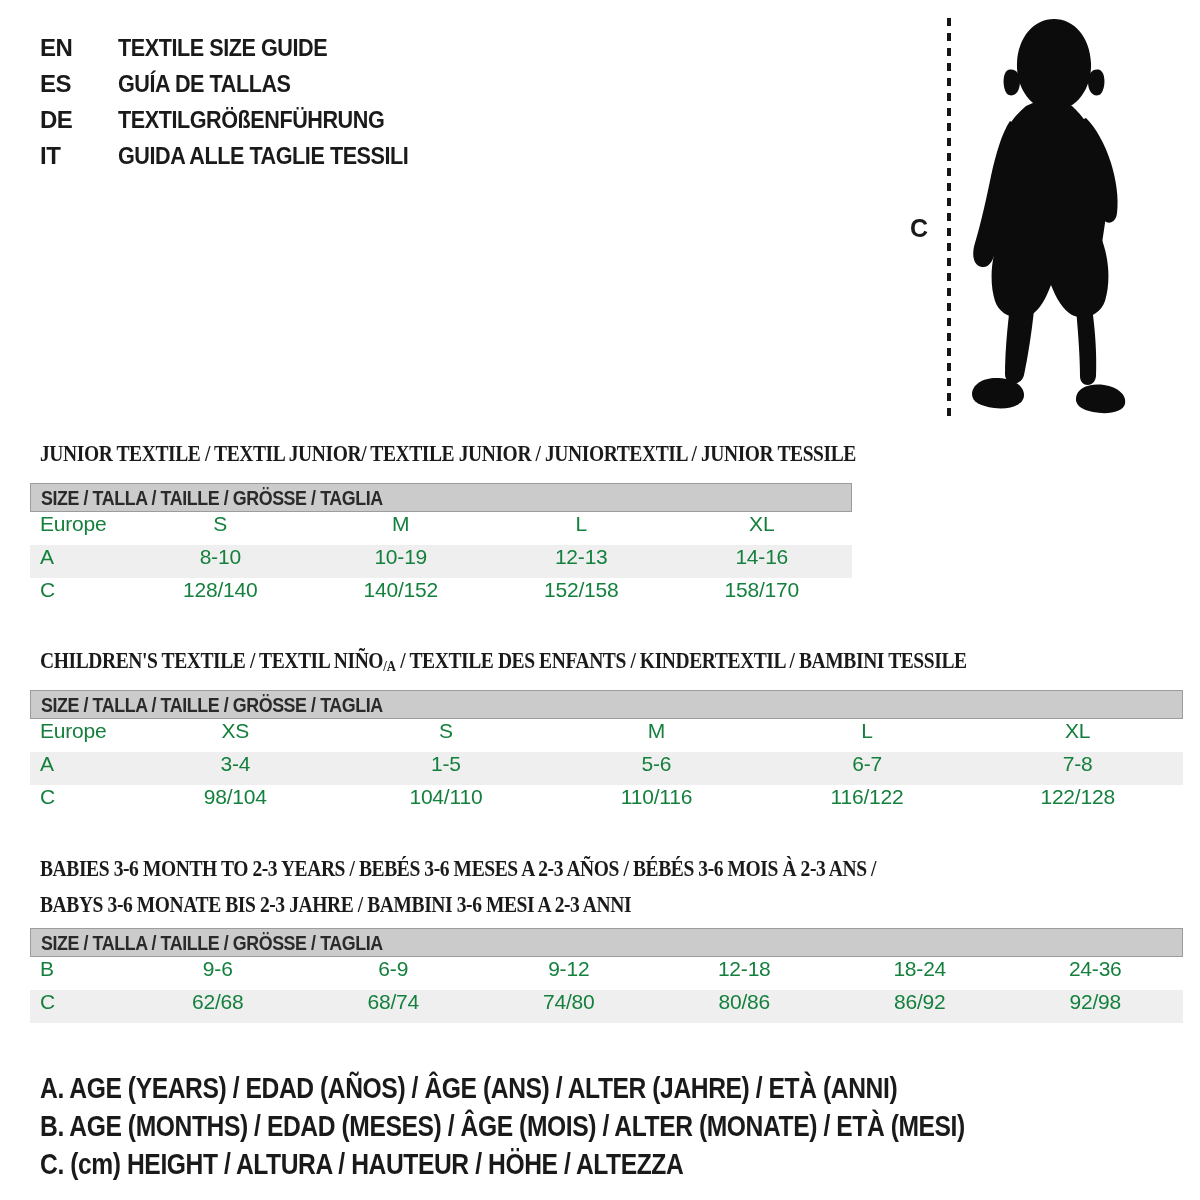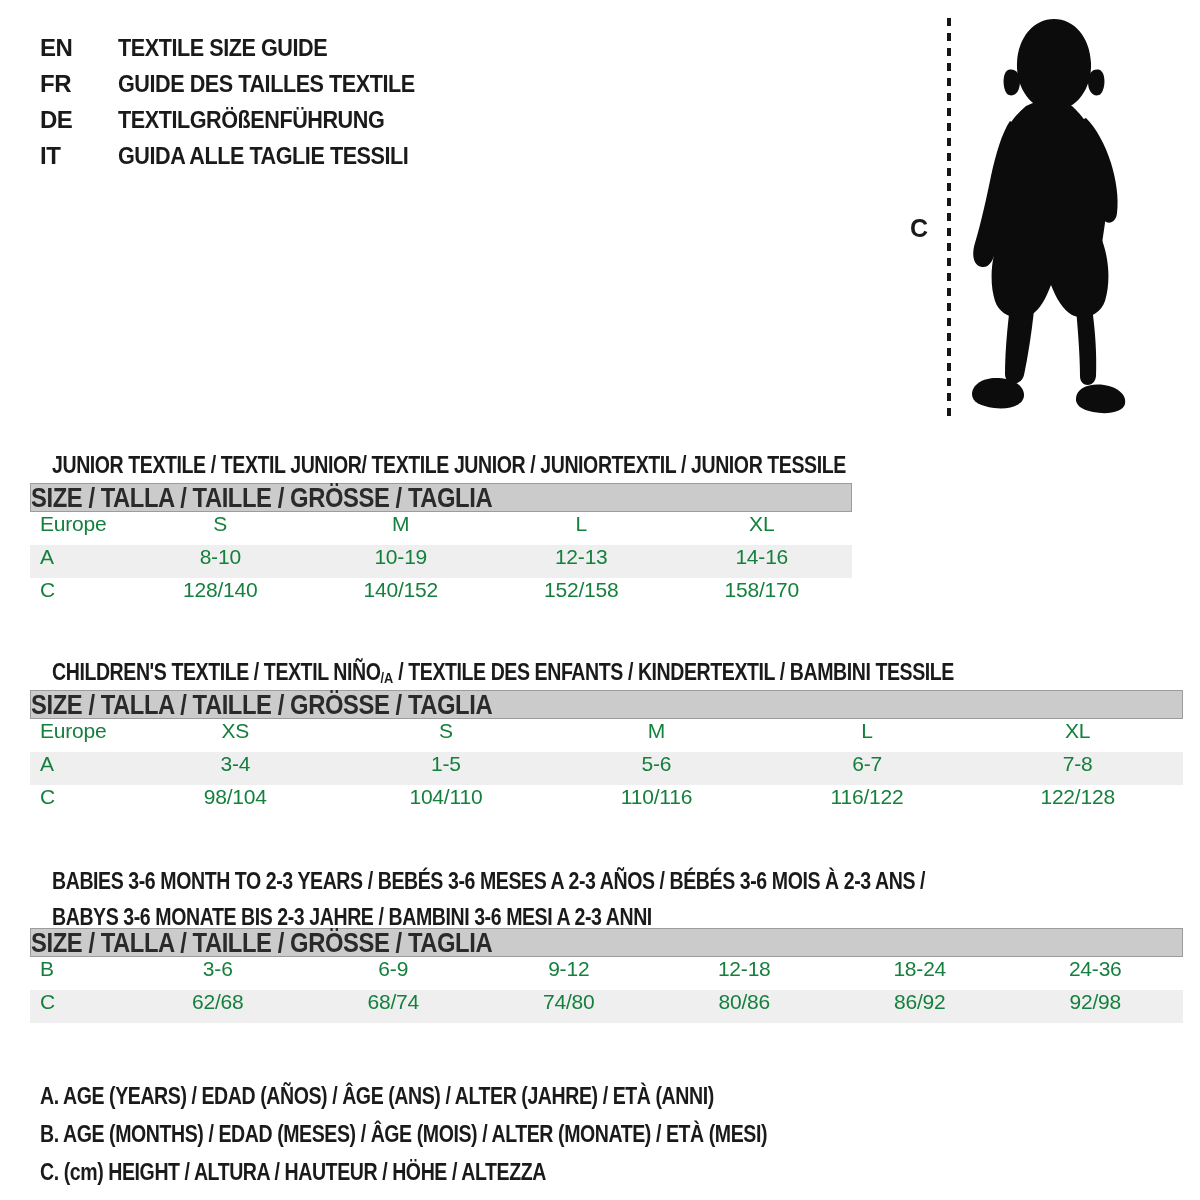--- a/index.html
+++ b/index.html
@@ -16,50 +16,50 @@
   .lang-row   { height:36px; display:flex; align-items:center; }
   .lang-code  { width:78px; font-weight:bold; font-size:24px; letter-spacing:-0.5px; }
   .lang-title { font-weight:bold; font-size:24px; }
 
   
   .figure-label { left:910px; top:214px; font-size:25px; font-weight:bold; }
   .dash-line    { left:944px; top:16px; }
   .silhouette   { left:964px; top:18px; }
 
   
-  .sec-title { position:absolute; margin:12px; font-size:23px; font-weight:bold; line-height:35px; }
+  .sec-title { position:absolute; margin:0; font-size:23px; font-weight:bold; line-height:35px;font-family:Liberation Serif, serif; }
   .title-sub { font-size:15px; vertical-align:-3px; letter-spacing:0; }
   .two-line  { line-height:36px; }
 
   
   .tbl  { position:absolute; }
   .bar  { height:29px; background:#cbcbcb; border:1px solid #9c9c9c; box-sizing:border-box;
-          display:flex; align-items:center; font-size:28px; font-weight:bold; color:#2a2a2a; }
+          display:flex; align-items:center; padding-left:10px; font-size:21px; font-weight:bold; color:#2a2a2a; }
   .trow { display:flex; height:33px; align-items:flex-start; font-size:21px; letter-spacing:-0.2px; color:#15803d; }
   .trow.alt { background:#efefef; }
   .tlabel { width:90px; padding-left:10px; }
   .tcell  { flex:1; text-align:center; }
 
   
   .notes { left:40px; top:1072px; }
-  .notes-line { height:38px; display:flex; align-items:flex-end; font-size:23px; font-weight:bold; }
+  .notes-line { height:38px; display:flex; align-items:flex-start; font-size:29px; font-weight:bold; }
 </style>
 </head>
 <body>
 
 <div class="page">
 
   <div class="abs lang-block">
     <div class="lang-row">
       <span class="lang-code">EN</span>
       <span class="lang-title cond90">TEXTILE SIZE GUIDE</span>
     </div>
     <div class="lang-row">
-      <span class="lang-code">FR</span>
-      <span class="lang-title cond90">GUIDE DES TAILLES TEXTILE</span>
+      <span class="lang-code">ES</span>
+      <span class="lang-title cond90">GUÍA DE TALLAS</span>
     </div>
     <div class="lang-row">
       <span class="lang-code">DE</span>
       <span class="lang-title cond90">TEXTILGRÖßENFÜHRUNG</span>
     </div>
     <div class="lang-row">
       <span class="lang-code">IT</span>
       <span class="lang-title cond90">GUIDA ALLE TAGLIE TESSILI</span>
     </div>
   </div>
@@ -152,21 +152,21 @@
   <h2 class="sec-title two-line" style="left:40px; top:851px;">
     <span class="cond">BABIES 3-6 MONTH TO 2-3 YEARS / BEBÉS 3-6 MESES A 2-3 AÑOS / BÉBÉS 3-6 MOIS À 2-3 ANS /</span><br>
     <span class="cond">BABYS 3-6 MONATE BIS 2-3 JAHRE / BAMBINI 3-6 MESI A 2-3 ANNI</span>
   </h2>
   <div class="tbl" style="left:30px; top:928px; width:1153px;">
     <div class="bar">
       <span class="cond">SIZE / TALLA / TAILLE / GRÖSSE / TAGLIA</span>
     </div>
     <div class="trow">
       <span class="tlabel">B</span>
-      <span class="tcell">3-6</span>
+      <span class="tcell">9-6</span>
       <span class="tcell">6-9</span>
       <span class="tcell">9-12</span>
       <span class="tcell">12-18</span>
       <span class="tcell">18-24</span>
       <span class="tcell">24-36</span>
     </div>
     <div class="trow alt">
       <span class="tlabel">C</span>
       <span class="tcell">62/68</span>
       <span class="tcell">68/74</span>

